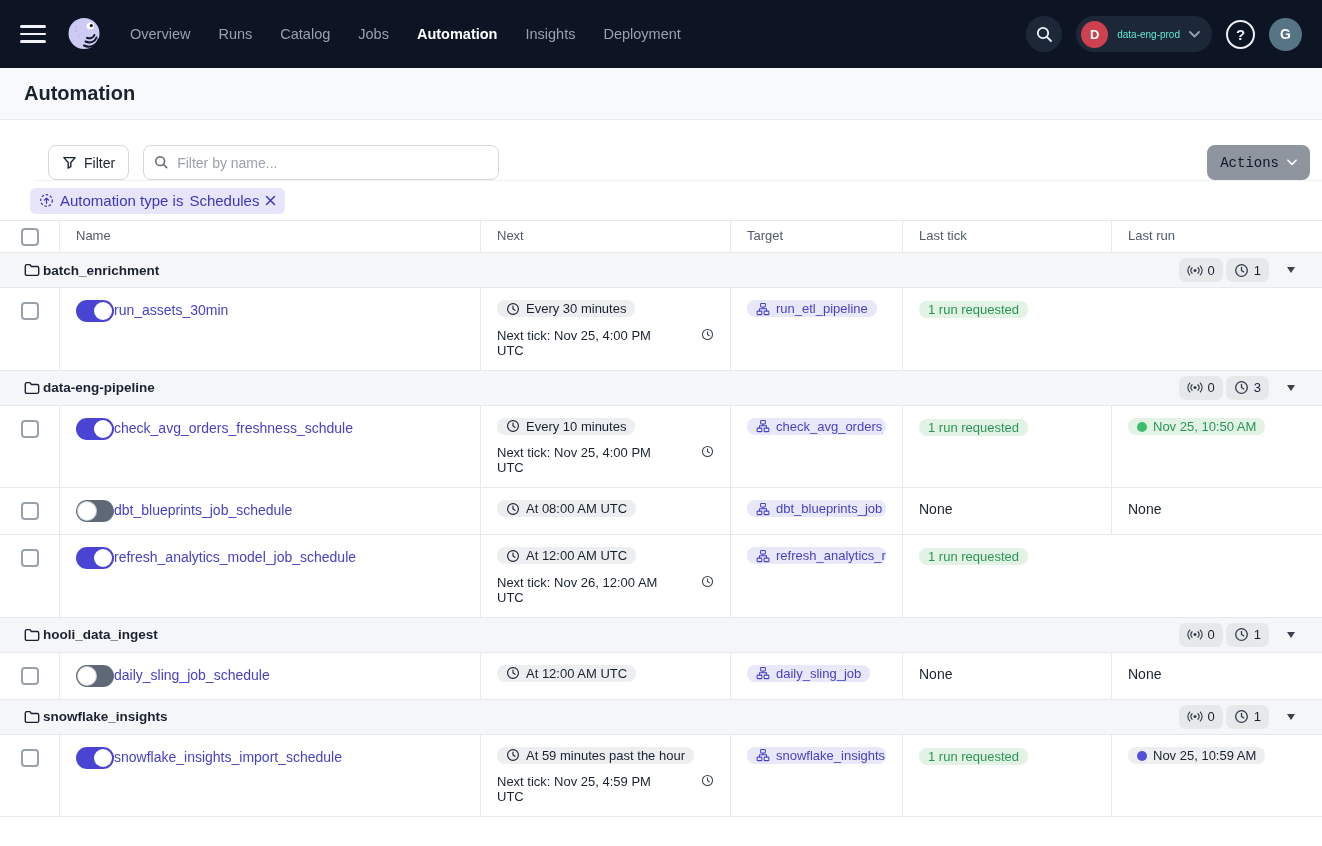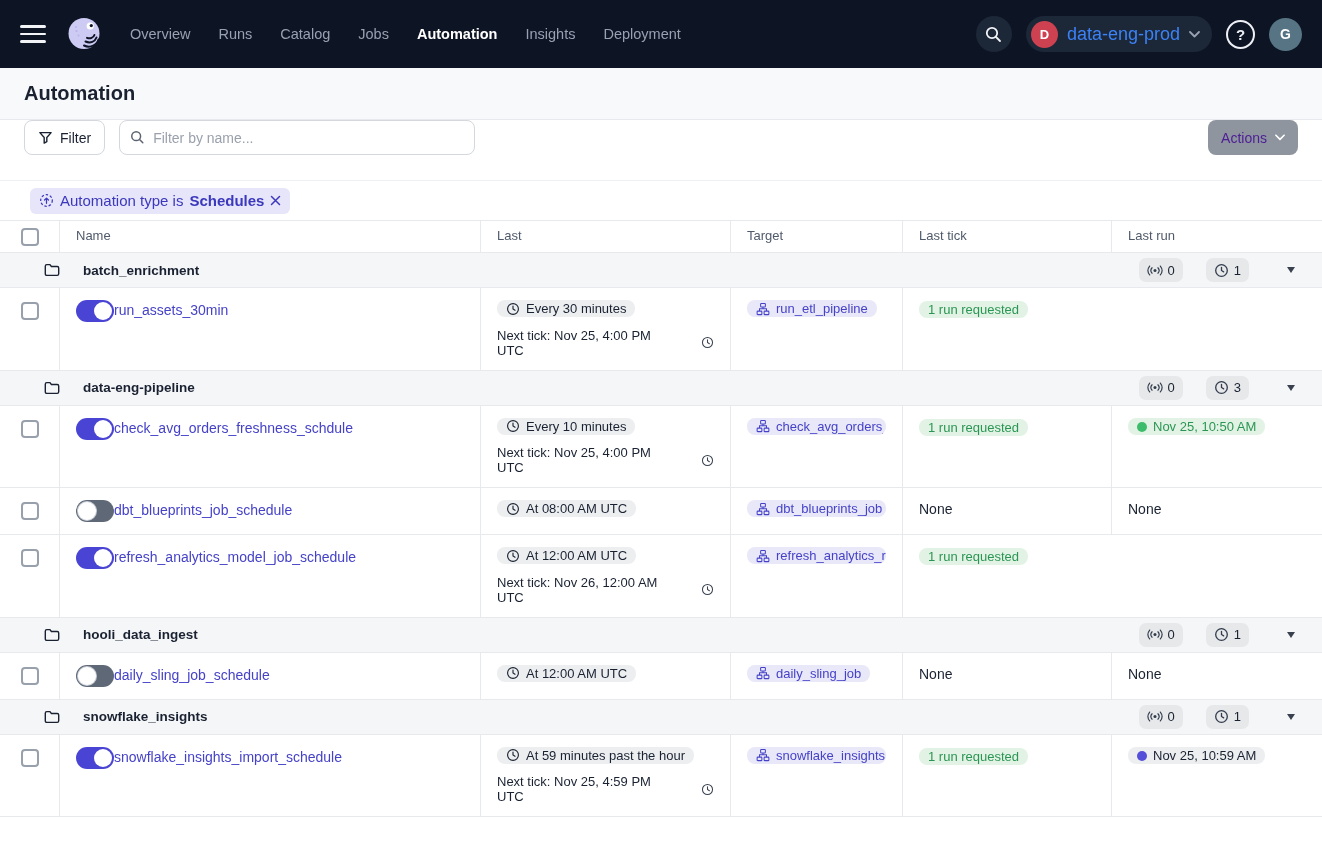--- a/index.html
+++ b/index.html
@@ -11,52 +11,52 @@
   .hamburger { width:26px; height:18px; display:flex; flex-direction:column; justify-content:space-between; cursor:pointer; margin-right:18px; }
   .hamburger span { display:block; height:2.6px; background:#f2f4f8; border-radius:2px; }
   .logo-wrap { margin-right:26px; display:flex; align-items:center; }
   .nav-items { display:flex; align-items:flex-end; gap:28px; }
   .nav-item { font-size:14.5px; color:#98a1b2; cursor:pointer; }
   .nav-item.active { color:#ffffff; font-weight:700; }
   .nav-right { margin-left:auto; display:flex; align-items:center; gap:14px; }
   .nav-circle { width:36px; height:36px; border-radius:50%; background:#1c2737; display:flex; align-items:center; justify-content:center; cursor:pointer; }
   .deploy-pill { height:36px; border-radius:18px; background:#1c2737; display:flex; align-items:center; gap:9px; padding:0 12px 0 5px; cursor:pointer; }
   .deploy-avatar { width:27px; height:27px; border-radius:50%; background:#ce4150; color:#fff; font-size:13px; font-weight:700; display:flex; align-items:center; justify-content:center; }
-  .deploy-name { color:#3b82f6; font-size:18px; }
+  .deploy-name { color:#5eead4; font-size:10px; }
   .help-circle { width:29px; height:29px; border-radius:50%; border:2px solid #eef0f5; color:#eef0f5; font-size:15px; font-weight:700; display:flex; align-items:center; justify-content:center; cursor:pointer; }
   .user-avatar { width:33px; height:33px; border-radius:50%; background:#577484; color:#fff; font-size:14px; font-weight:700; display:flex; align-items:center; justify-content:center; cursor:pointer; }
 
   
   .pagebar { height:52px; background:#f8f9fa; display:flex; align-items:center; padding:0 24px; border-bottom:1px solid #e7e9ec; }
   .page-title { font-size:20px; font-weight:700; color:#1a2232; }
 
   
-  .toolbar { height:61px; background:#fff; display:flex; align-items:flex-start; padding:0 24px; border-bottom:1px solid #eef0f2; }
+  .toolbar { height:61px; background:#fff; display:flex; align-items:flex-end; padding:0 12px; border-bottom:1px solid #eef0f2;margin-left:36px; }
   .btn-filter { height:35px; display:flex; align-items:center; gap:7px; border:1px solid #d4d7dc; border-radius:8px; background:#fff; padding:0 13px; font-size:14px; color:#1a2232; cursor:pointer; }
   .search-box { height:35px; width:356px; margin-left:14px; border:1px solid #d4d7dc; border-radius:8px; display:flex; align-items:center; padding:0 10px; gap:8px; background:#fff; }
   .search-box input { border:none; outline:none; flex:1; font-size:14px; font-family:inherit; color:#1a2232; background:transparent; }
   .search-box input::placeholder { color:#9aa1ad; }
-  .btn-actions { margin-left:auto; height:35px; background:#8e959e; border:none; border-radius:8px; color:#4c1d95; font-size:14px; display:flex; align-items:center; gap:8px; padding:0 13px; cursor:pointer; }
+  .btn-actions { margin-left:auto; height:35px; background:#8e959e; border:none; border-radius:8px; color:#0f172a; font-size:14px; display:flex; align-items:center; gap:8px; padding:0 13px; cursor:pointer;font-family:Liberation Mono, monospace; }
 
   
   .chips { height:40px; display:flex; align-items:center; padding:0 30px; border-bottom:1px solid #e7e9ec; background:#fff; }
   .chip { height:26px; background:#e7e5f9; color:#3b38bd; border-radius:6px; display:flex; align-items:center; gap:6px; padding:0 9px; font-size:15px; cursor:pointer; }
-  .chip b { font-weight:700; }
+  .chip b { font-weight:400; }
   .chip .x { display:flex; cursor:pointer; }
 
   
   .grid-row { display:grid; grid-template-columns:60px 421px 250px 172px 209px 1fr; }
   .cell { border-right:1px solid #e7e9ec; padding:12px 16px; }
   .cell:last-child { border-right:none; }
   .thead { height:32px; border-bottom:1px solid #e7e9ec; }
   .thead .cell { padding:7px 16px; font-size:13px; color:#505a6b; }
   .thead .c-check { display:flex; justify-content:center; align-items:center; padding:0; }
   .checkbox { width:18px; height:18px; border:2px solid #98a0ac; border-radius:4px; background:#fff; cursor:pointer; display:inline-block; }
 
-  .grouprow { height:35px; background:#f5f6f8; border-bottom:1px solid #e7e9ec; display:flex; align-items:center; padding:0 16px 0 44px; gap:23px; }
+  .grouprow { height:35px; background:#f5f6f8; border-bottom:1px solid #e7e9ec; display:flex; align-items:center; padding:0 16px 0 24px; gap:3px; }
   .grouprow .gname { font-size:13.5px; font-weight:700; color:#1a2232; }
   .grouprow .spacer { flex:1; }
   .badge { height:24px; border-radius:7px; background:#e7e8ea; display:flex; align-items:center; gap:5px; padding:0 8px; font-size:13px; color:#1a2232; }
   .caret-btn { margin-left:10px; margin-right:6px; width:18px; height:18px; display:flex; align-items:center; justify-content:center; cursor:pointer; }
   .caret { width:0; height:0; border-left:4.5px solid transparent; border-right:4.5px solid transparent; border-top:6px solid #39414f; }
 
   .trow { border-bottom:1px solid #e7e9ec; }
   .trow .c-check { display:flex; justify-content:center; padding:14px 0; }
   .c-name { display:flex; align-items:flex-start; padding-top:14px; }
   .link { color:#4542c8; font-size:14px; text-decoration:none; cursor:pointer; white-space:nowrap; }
@@ -68,21 +68,21 @@
   .toggle.off { background:#5f6877; }
   .toggle.off .knob { left:2px; box-shadow:0 0 0 1px #c9ced6; }
 
   .pill { height:17px; border-radius:8px; display:inline-flex; align-items:center; gap:6px; padding:0 9px; font-size:13px; white-space:nowrap; max-width:100%; overflow:hidden; }
   .pill.gray { background:#eceef0; color:#1a2232; }
   .pill.lav  { background:#e9e8f8; color:#4542c8; }
   .pill.green{ background:#e2f3e6; color:#2b9653; }
   .dot { width:10px; height:10px; border-radius:50%; flex:none; }
   .dot.green { background:#3dbd6b; }
   .dot.blue  { background:#544fd8; }
-  .next-tick { margin-top:8px; font-size:13px; color:#1a2232; display:flex; align-items:center; gap:24px; }
+  .next-tick { margin-top:8px; font-size:13px; color:#1a2232; display:flex; gap:24px; }
   .none-text { font-size:14px; color:#1a2232; }
   .icon { flex:none; display:inline-flex; }
 </style>
 </head>
 <body>
 
 <div class="topnav">
   <div class="hamburger">
       <span></span>
       <span></span>
@@ -176,21 +176,21 @@
         </svg>
     </span>
   </div>
 </div>
 
 <div class="grid-row thead">
   <div class="cell c-check">
       <span class="checkbox"></span>
     </div>
   <div class="cell">Name</div>
-  <div class="cell">Last</div>
+  <div class="cell">Next</div>
   <div class="cell">Target</div>
   <div class="cell">Last tick</div>
   <div class="cell">Last run</div>
 </div>
 
 <div class="grouprow">
   <svg class="icon" width="16" height="14" viewBox="0 0 16 14">
     <path d="M1.3 3.2c0-.9.7-1.6 1.5-1.6h3.1l1.5 1.9h5.8c.9 0 1.5.7 1.5 1.6v5.7c0 .9-.7 1.6-1.5 1.6H2.8c-.9 0-1.5-.7-1.5-1.6V3.2z" fill="none" stroke="#1a2232" stroke-width="1.4"></path>
   </svg>
   <span class="gname">batch_enrichment</span>

